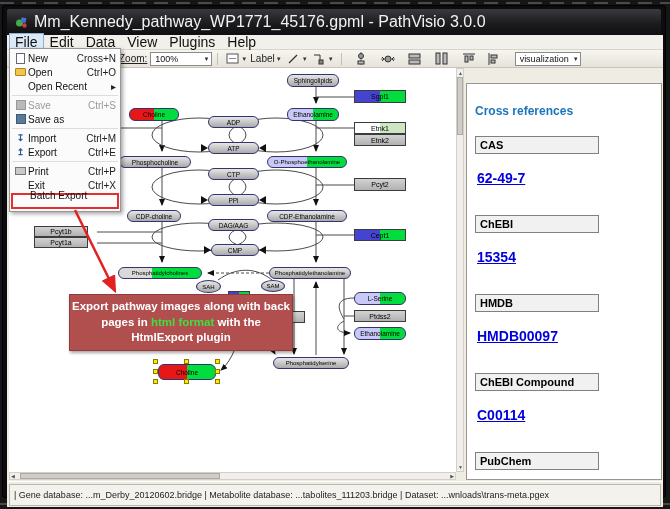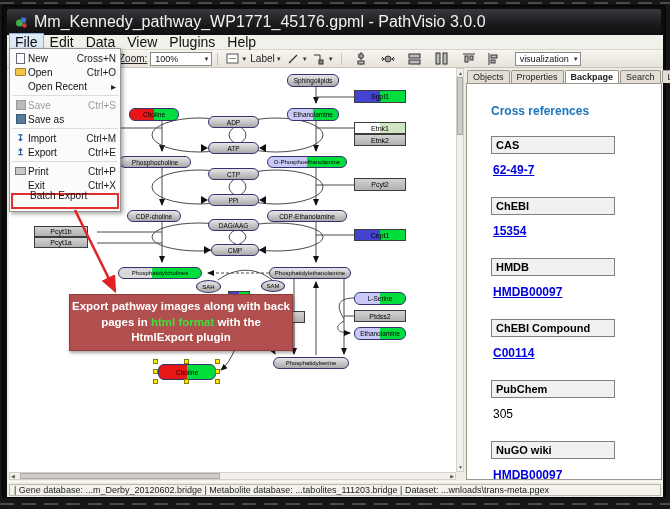--- a/index.html
+++ b/index.html
@@ -63,30 +63,30 @@
   .vthumb{position:absolute;left:0;top:8px;width:6px;height:58px;background:#cfcdc6;border:1px solid #aaa;}
   .hthumb{position:absolute;left:10px;top:0;width:200px;height:6px;background:#cfcdc6;border:1px solid #aaa;}
 
   
   .sidepanel{position:absolute;left:458px;top:33px;width:198px;height:412px;background:#efece4;}
   .tabs{display:flex;height:15px;font-size:9px;align-items:flex-end;padding-left:2px;}
   .tab{border:1px solid #9a968c;border-bottom:none;background:#e3dfd5;padding:1px 5px;margin-right:1px;
     border-radius:2px 2px 0 0;color:#222;}
   .tab.active{background:#fff;font-weight:bold;position:relative;top:1px;padding-bottom:2px;}
   .panelbody{position:absolute;left:1px;right:1px;top:15px;bottom:0;background:#fff;border:1px solid #9a968c;
-    padding:8px 0 0 24px;overflow:hidden;}
+    padding:8px 0 0 8px;overflow:hidden;}
   .xref-heading{color:var(--heading-blue);font-weight:bold;font-size:12px;margin:12px 0 18px 0;}
   .xsec{margin-bottom:9px;}
   .xhead{display:block;width:124px;border:1px solid #808080;background:#f1f1f1;font-weight:bold;
-    font-size:11px;padding:2px 4px;margin-bottom:6px;color:#000;}
-  .xval{font-size:12px;font-weight:bold;margin:0 0 11px 2px;display:inline-block;}
+    font-size:11px;padding:2px 4px;margin-bottom:15px;color:#000;}
+  .xval{font-size:14px;font-weight:bold;margin:0 0 20px 2px;display:inline-block;}
   .xval.link{color:var(--link-blue);text-decoration:underline;}
 
   
-  .statusbar{position:absolute;left:0;right:0;top:446px;height:16px;background:#efece4;border-top:1px solid #fff;}
+  .statusbar{position:absolute;left:0;right:0;top:446px;height:26px;background:#efece4;border-top:1px solid #fff;}
   .statusfield{position:absolute;left:2px;right:2px;top:2px;bottom:1px;border:1px solid #bbb7ad;
     background:#f4f2ec;font-size:9px;color:#222;display:flex;align-items:center;padding-left:4px;white-space:nowrap;overflow:hidden;}
 
   
   .filemenu{position:absolute;left:2px;top:13px;width:112px;background:#fbfbfb;border:1px solid #979797;
     box-shadow:2px 2px 4px rgba(0,0,0,.35);z-index:30;padding:2px 0;}
   .fitem{display:flex;align-items:center;height:14px;font-size:10px;color:#111;padding:0 4px 0 3px;}
   .fitem .fic{width:15px;display:flex;justify-content:center;align-items:center;}
   .fitem .fsc{margin-left:auto;color:#222;}
   .fitem.disabled, .fitem.disabled .fsc{color:#9a9a9a;}
@@ -314,27 +314,20 @@
       <div class="vthumb"></div>
       <span class="sarrow" style="left:1px;bottom:1px;position:absolute">▼</span>
     </div>
     <div class="hscroll">
       <span class="sarrow" style="left:1px;top:0">◀</span>
       <div class="hthumb"></div>
       <span class="sarrow" style="right:1px;top:0;position:absolute">▶</span>
     </div>
 
     <div class="sidepanel">
-      <div class="tabs">
-        <span class="tab">Objects</span>
-        <span class="tab">Properties</span>
-        <span class="tab active">Backpage</span>
-        <span class="tab">Search</span>
-        <span class="tab">Legend</span>
-      </div>
       <div class="panelbody">
         <div class="xref-heading">Cross references</div>
 
         <div class="xsec">
           <span class="xhead">CAS</span>
           <span class="xval link">62-49-7</span>
         </div>
         <div class="xsec">
           <span class="xhead">ChEBI</span>
           <span class="xval link">15354</span>

